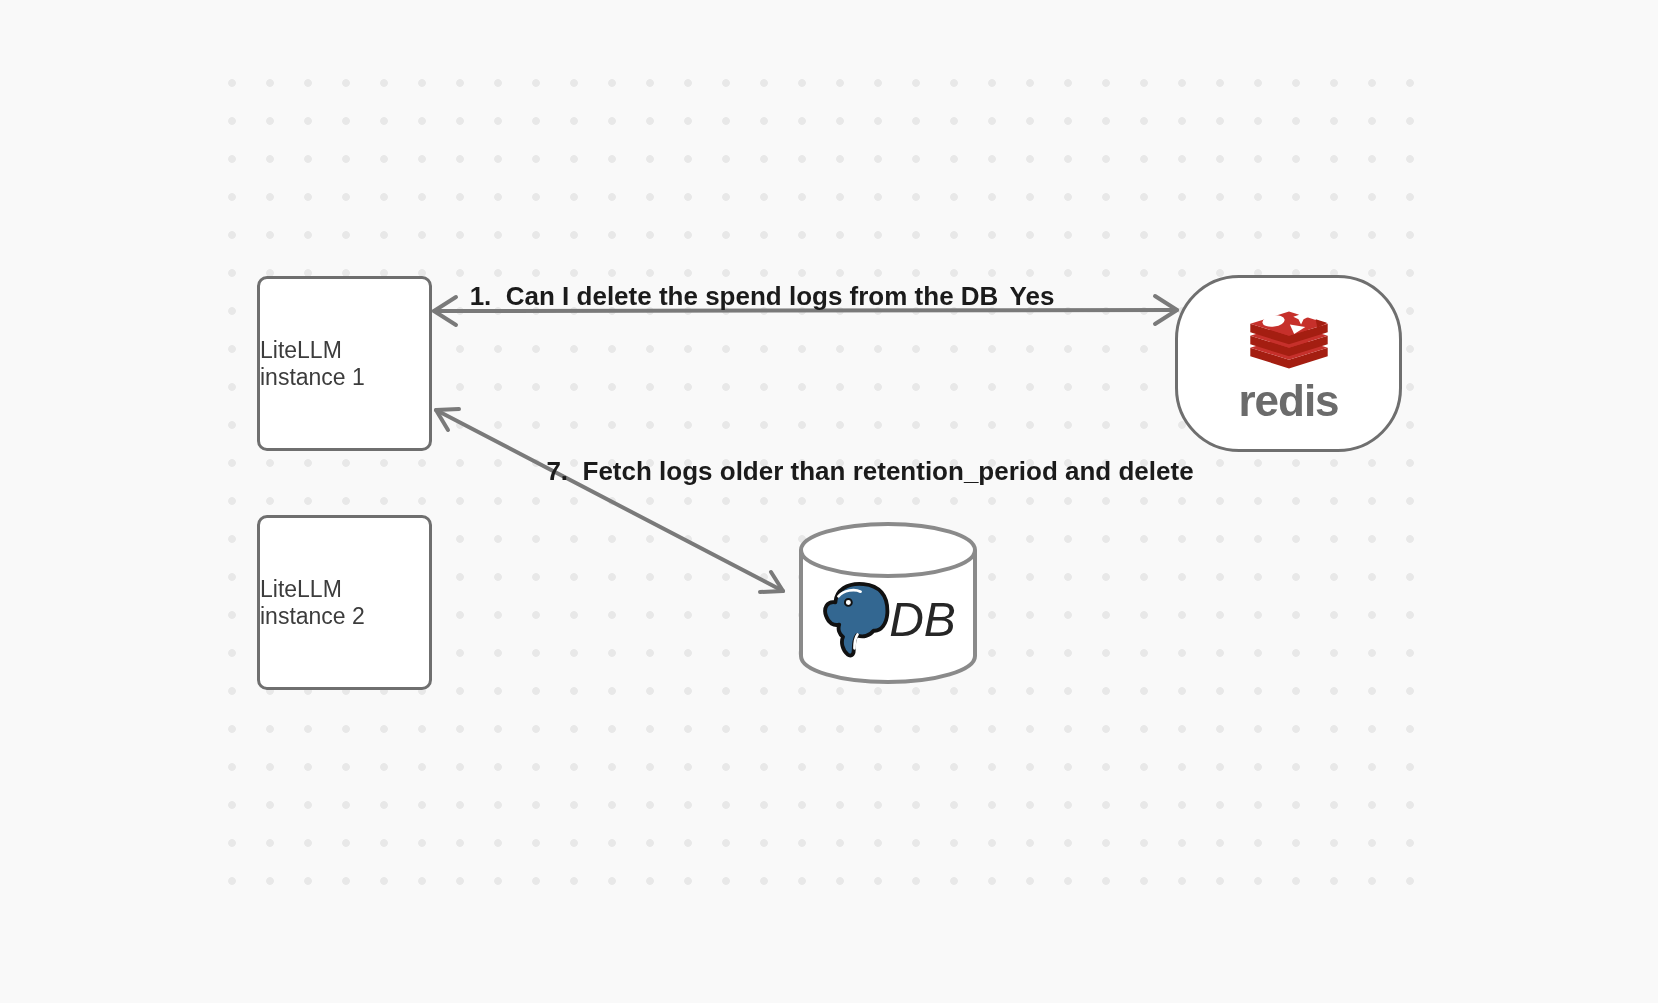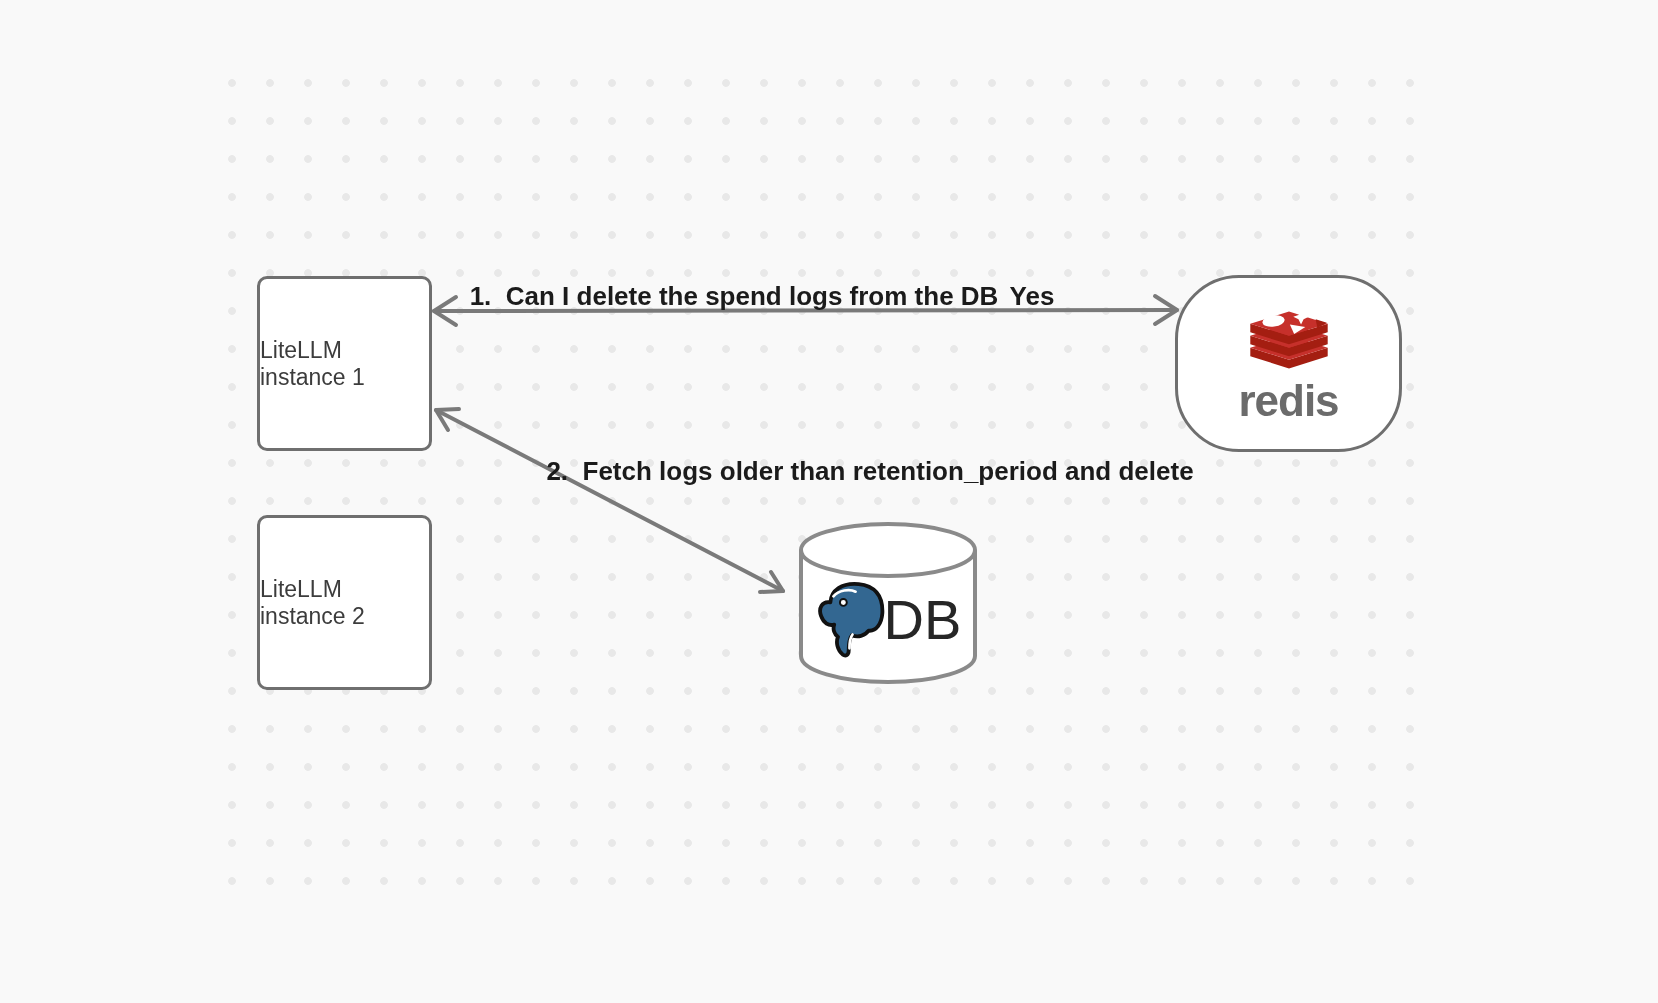--- a/index.html
+++ b/index.html
@@ -60,22 +60,22 @@
     stroke-linecap:round;stroke-linejoin:round;
   }
   #db-cylinder{position:absolute;left:798px;top:521px;}
   .cyl-stroke{stroke:var(--cylinder-stroke,#8a8a8a);stroke-width:4;fill:none;}
   .cyl-fill{fill:#ffffff;}
   .db-content{
     position:absolute;left:798px;top:577px;width:180px;height:86px;
     display:flex;align-items:center;justify-content:center;
   }
   .db-label{
-    font-size:56px;font-weight:500;color:var(--db-text,#262626);
-    margin-left:-3px;line-height:1;
+    font-size:48px;font-weight:500;color:var(--db-text,#262626);
+    margin-left:-3px;line-height:1;font-style:italic;
   }
   .redis-red{fill:var(--redis-red,#c6302b);}
   .redis-dark{fill:var(--redis-dark-red,#a41e11);}
   .pg-body{fill:var(--postgres-blue,#336791);stroke:#111111;stroke-width:5;stroke-linejoin:round;}
   .pg-white-line{fill:none;stroke:#ffffff;stroke-width:3.5;stroke-linecap:round;}
 </style>
 </head>
 <body>
 
 <div id="canvas">
@@ -135,15 +135,15 @@
                C88,18 76,6 56,4 Z"></path>
       <path class="pg-white-line" d="M23,20 C30,12 44,10 52,14"></path>
       <circle cx="36" cy="28" r="4.5" fill="#ffffff" stroke="#111111" stroke-width="2.5"></circle>
       <path class="pg-white-line" d="M44,88 C44,80 45,74 48,70"></path>
     </svg>
     <span class="db-label">DB</span>
   </div>
 
   <div class="edge-label" id="edge-label-1">1.  Can I delete the spend logs from the DB</div>
   <div class="edge-label" id="edge-label-1-yes">Yes</div>
-  <div class="edge-label" id="edge-label-2">2.  Fetch logs older than retention_period and delete</div>
+  <div class="edge-label" id="edge-label-2">7.  Fetch logs older than retention_period and delete</div>
 
 </div>
 
 </body></html>

